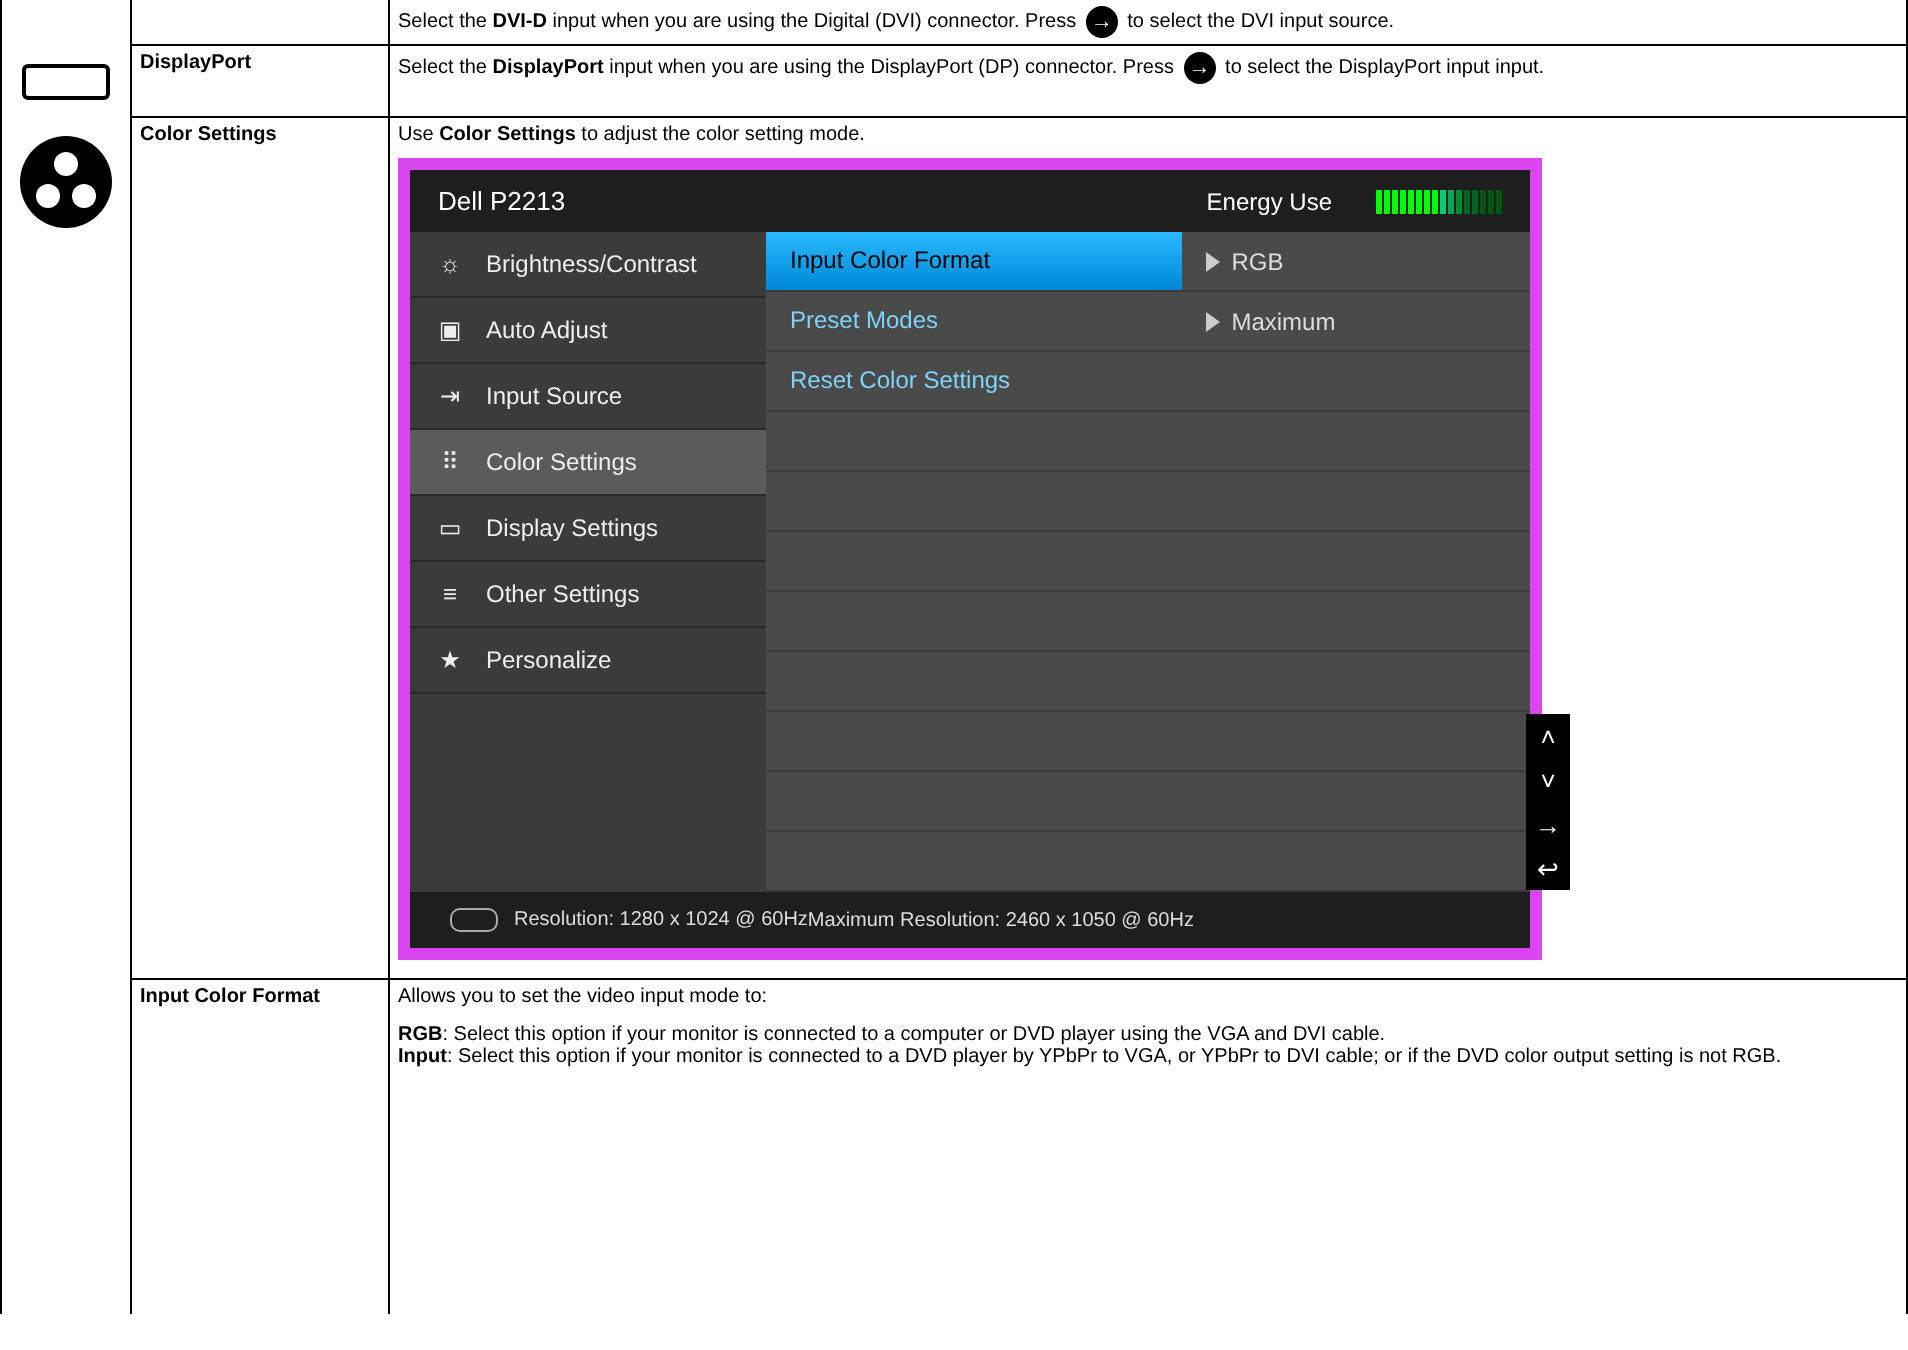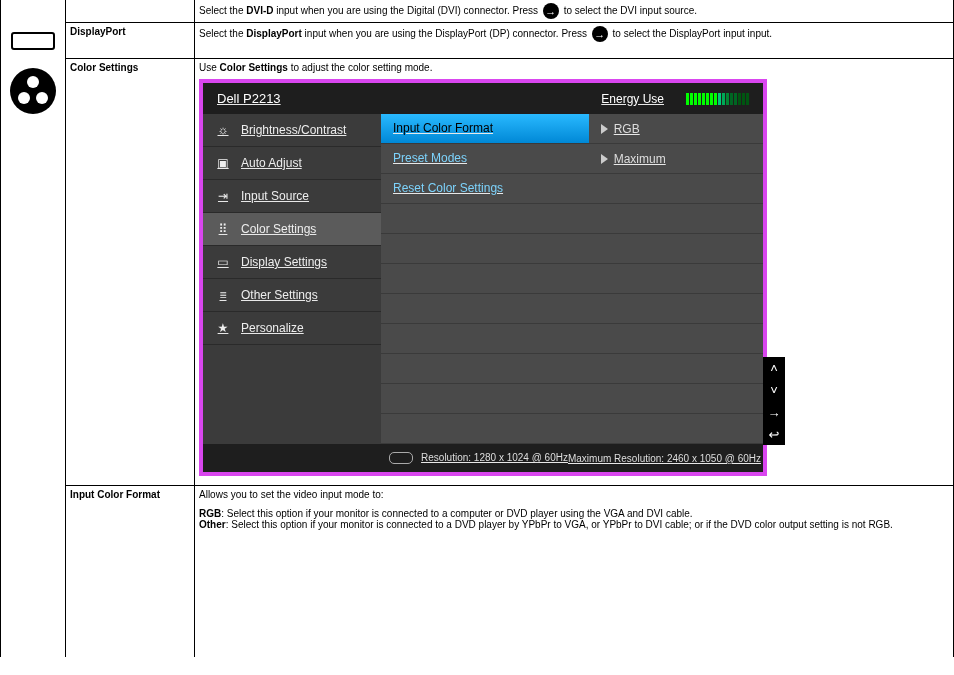--- a/index.html
+++ b/index.html
@@ -91,25 +91,24 @@
 
   
   .osd-wrap {
     position: relative;
     margin: 6px 0 6px 0;
   }
   .osd {
     width: 560px;
     background: #2f2f2f;
     color: #e8e8e8;
-    border: 4px solid #d946ef;
+    border: 6px solid #d946ef;
     font-family: Arial, sans-serif;
     font-size: 12px;
     position: relative;
-    text-decoration: underline;
   }
   .osd-header {
     background: #1e1e1e;
     padding: 8px 14px;
     display: flex;
     justify-content: space-between;
     align-items: center;
   }
   .osd-title { font-size: 13px; color: #fff; }
   .energy { font-size: 12px; color: #fff; display: flex; align-items: center; gap: 22px; }
@@ -180,23 +179,23 @@
     width: 0;
     height: 0;
     border-top: 5px solid transparent;
     border-bottom: 5px solid transparent;
     border-left: 7px solid #ccc;
   }
   .osd-footer {
     background: #1e1e1e;
     color: #ddd;
     font-size: 10px;
-    padding: 8px 2px;
-    display: flex;
-    justify-content: flex-end;
+    padding: 8px 20px;
+    display: flex;
+    justify-content: flex-start;
     align-items: center;
   }
   .osd-footer .reso-ico {
     display: inline-block;
     width: 22px;
     height: 10px;
     border: 1px solid #aaa;
     border-radius: 5px;
     margin-right: 8px;
     vertical-align: middle;
@@ -386,19 +385,19 @@
       </div>
     </td>
   </tr>
 
   <tr>
     <td class="label-cell no-bottom" style="height:200px">Input Color Format</td>
     <td class="desc-cell no-bottom">
       <div>Allows you to set the video input mode to:</div>
       <div style="margin-top:8px">
         <b>RGB</b><span>: Select this option if your monitor is connected to a computer or DVD player using the VGA and DVI cable.</span><br>
-        <b>Other</b><span>: Select this option if your monitor is connected to a DVD player by YPbPr to VGA, or YPbPr to DVI cable; or if the DVD color output setting is not RGB.</span>
+        <b>Input</b><span>: Select this option if your monitor is connected to a DVD player by YPbPr to VGA, or YPbPr to DVI cable; or if the DVD color output setting is not RGB.</span>
       </div>
     </td>
   </tr>
 </tbody>
     </table>
 </div>
 
 </body></html>

